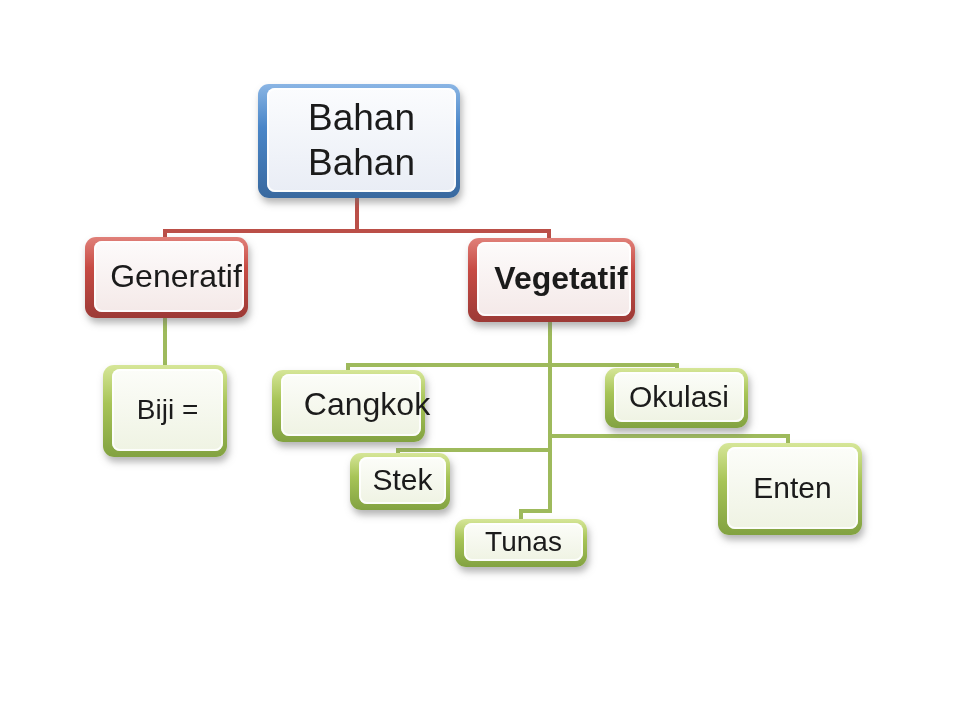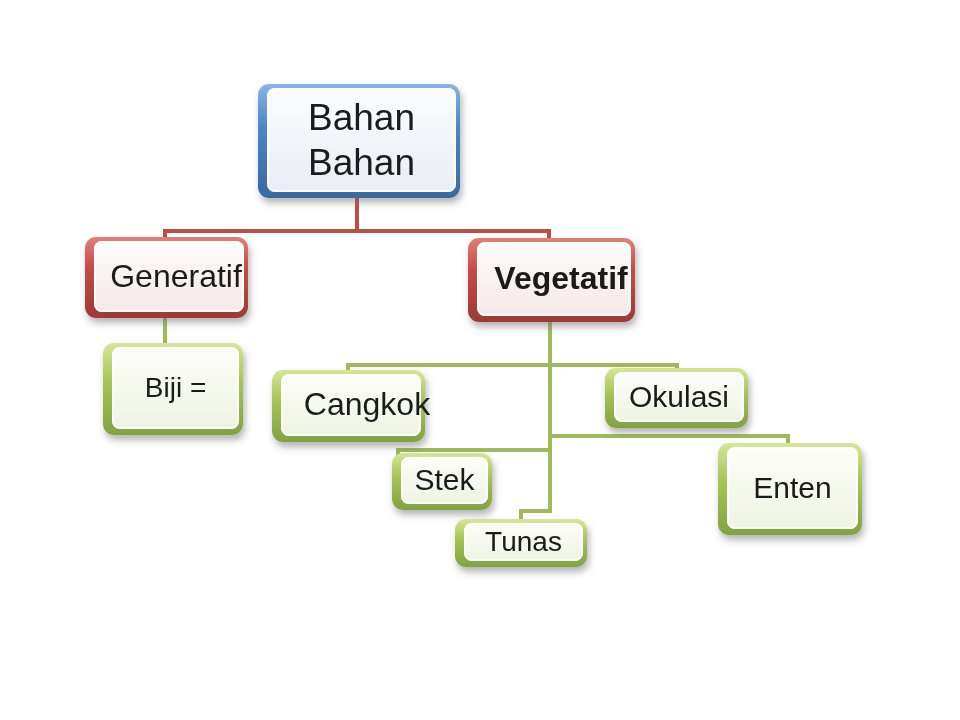--- a/index.html
+++ b/index.html
@@ -34,25 +34,25 @@
 
   .lbl-line { display:block; }
 
   
   #n-bahan     { left:258px; top:84px;  width:202px; height:114px; }
   #n-bahan .face    { font-size:37px; }
   #n-generatif { left:85px;  top:237px; width:163px; height:81px; }
   #n-generatif .face{ font-size:32px; }
   #n-vegetatif { left:468px; top:238px; width:167px; height:84px; }
   #n-vegetatif .face{ font-size:32px;font-weight:bold; }
-  #n-biji      { left:103px; top:343px; width:140px; height:92px; }
+  #n-biji      { left:103px; top:365px; width:124px; height:92px; }
   #n-biji .face     { font-size:28px; line-height:1.55; }
   #n-cangkok   { left:272px; top:370px; width:153px; height:72px; }
   #n-cangkok .face  { font-size:32px;padding-left:32px; }
-  #n-stek      { left:350px; top:453px; width:100px; height:57px;margin-left:42px; }
+  #n-stek      { left:350px; top:453px; width:100px; height:57px; }
   #n-stek .face     { font-size:30px; }
   #n-tunas     { left:455px; top:519px; width:132px; height:48px; }
   #n-tunas .face    { font-size:28px; }
   #n-okulasi   { left:605px; top:368px; width:143px; height:60px; }
   #n-okulasi .face  { font-size:30px; }
   #n-enten     { left:718px; top:443px; width:144px; height:92px; }
   #n-enten .face    { font-size:30px;text-align:center; }
 </style>
 </head>
 <body>

